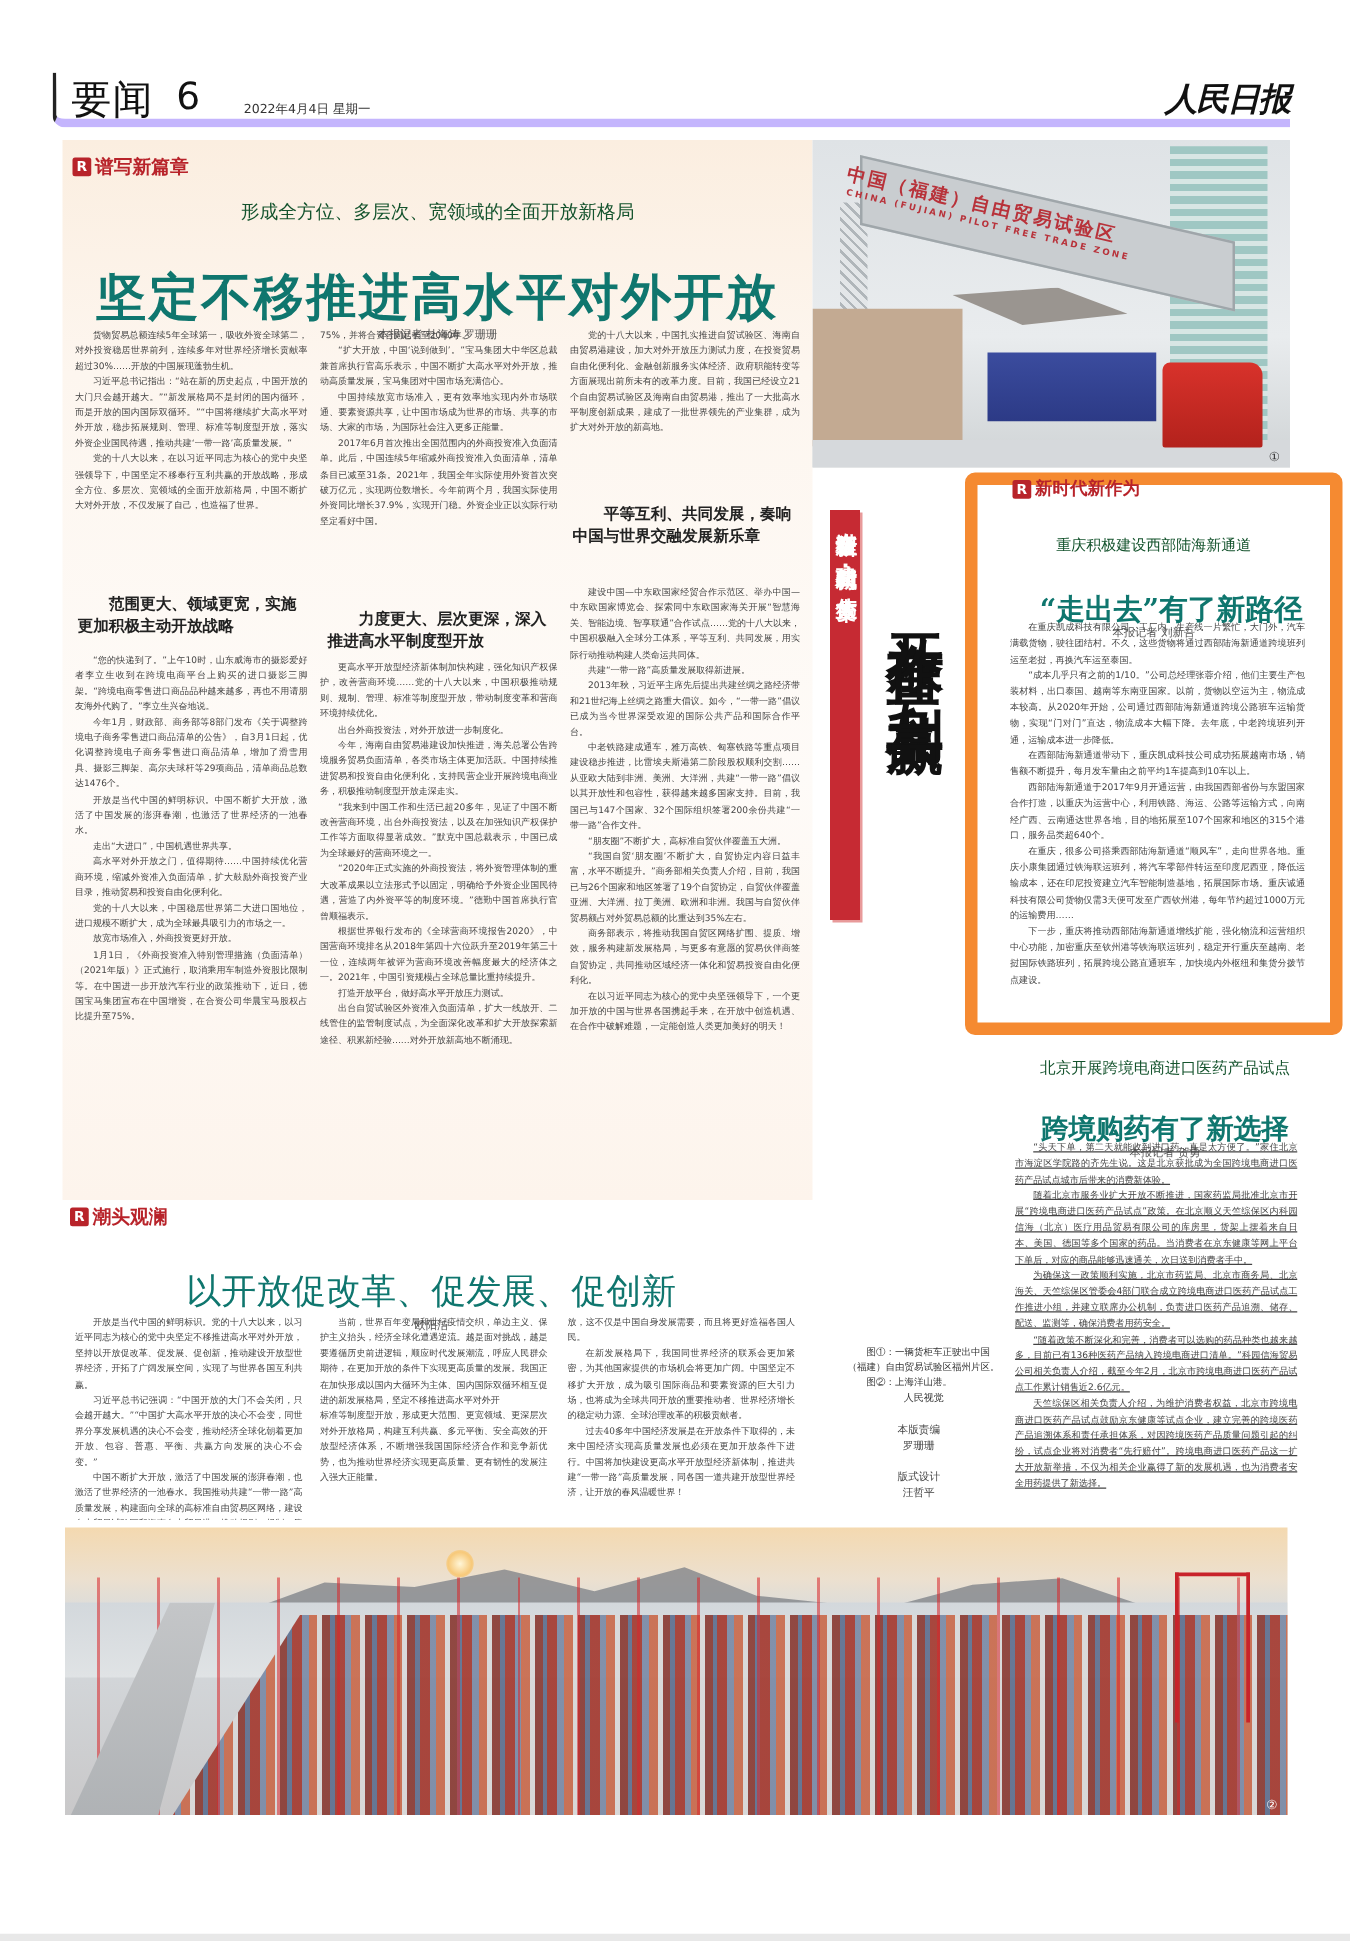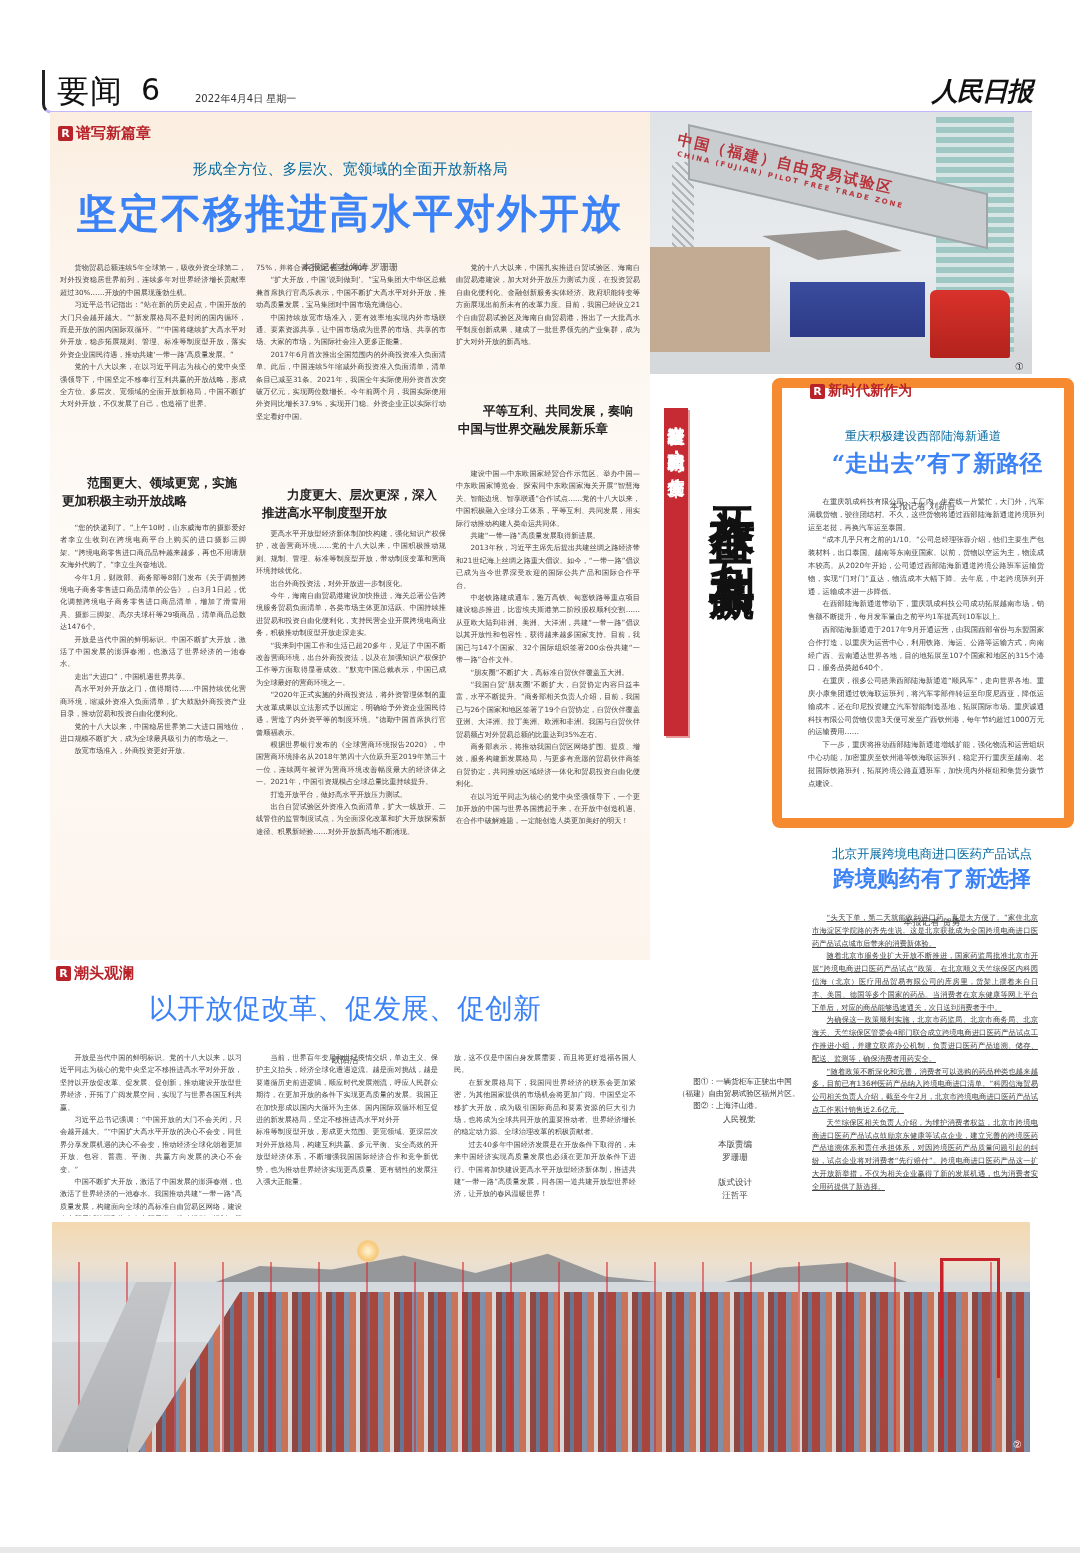--- a/index.html
+++ b/index.html
@@ -1,34 +1,34 @@
 <!DOCTYPE html>
 <html><head>
 <meta charset="utf-8">
 <style>
   * { box-sizing: border-box; margin: 0; padding: 0; }
   html, body { width: 1080px; height: 1553px; background: #ffffff; overflow: hidden; }
   body { font-family: "DejaVu Serif", "Liberation Serif", serif; color: #222; position: relative; }
   .page { position: absolute; left: 0; top: 0; width: 1080px; height: 1553px; background: #fff; border-bottom: 6px solid #e8e8e8; }
 
   
-  .masthead { position: absolute; left: 42px; top: 70px; width: 990px; height: 44px; border-left: 3px solid #222; border-bottom: 3px solid #c4b5fd; border-bottom-left-radius: 10px; }
+  .masthead { position: absolute; left: 42px; top: 58px; width: 990px; height: 44px; border-left: 3px solid #222; border-bottom: 7px solid #c4b5fd; border-bottom-left-radius: 10px; }
   .section-name { position: absolute; left: 12px; top: 0px; font-family: "DejaVu Sans", sans-serif; font-size: 32px; font-weight: 400; color: #111; letter-spacing: 1px; }
   .page-num { position: absolute; left: 96px; top: 2px; font-family: "DejaVu Sans", sans-serif; font-size: 30px; color: #111; }
   .masthead-date { position: absolute; left: 150px; top: 22px; font-family: "DejaVu Sans", sans-serif; font-size: 10px; color: #333; text-align: right; }
   .paper-logo { position: absolute; right: 0; top: 4px; font-family: "DejaVu Serif", serif; font-style: italic; font-weight: bold; font-size: 26px; color: #111; letter-spacing: -1px; }
 
   
   .feature-bg { position: absolute; left: 50px; top: 112px; width: 600px; height: 848px; background: linear-gradient(180deg, #fbeee0 0%, #fdf6ef 22%, #fefbf8 60%, #fdf4ec 100%); }
 
   .column-tag { position: absolute; font-family: "DejaVu Sans", sans-serif; font-weight: bold; color: #b8232a; font-size: 15px; display: flex; align-items: center; gap: 3px; }
   .column-tag .r-icon { display: inline-block; width: 15px; height: 15px; background: #b8232a; color: #fff; font-size: 11px; line-height: 15px; text-align: center; border-radius: 2px; font-family: "DejaVu Sans", sans-serif; }
 
-  .kicker { position: absolute; font-family: Liberation Mono, monospace; color: #0369a1; text-align: center; }
-  .headline { position: absolute; font-family: "DejaVu Serif", serif; font-weight: bold; color: #3b82f6; text-align: center; }
+  .kicker { position: absolute; font-family: Liberation Mono, monospace; color: #14532d; text-align: center; }
+  .headline { position: absolute; font-family: "DejaVu Serif", serif; font-weight: bold; color: #0f766e; text-align: center; margin-top: 24px; }
   .byline { position: absolute; font-size: 9px; color: #555; text-align: center; font-family: "DejaVu Serif", serif; margin-top: 20px; }
 
   .subhead { position: absolute; font-family: "DejaVu Sans", sans-serif; font-weight: bold; font-size: 12.5px; line-height: 18px; color: #222; }
 
   .textcol { position: absolute; font-family: "DejaVu Sans", sans-serif; font-size: 7.2px; line-height: 12.4px; color: #444; text-align: justify; overflow: hidden; }
   .textcol p { text-indent: 2em; }
 
   
   .photo1 { position: absolute; left: 650px; top: 112px; width: 382px; height: 262px; overflow: hidden; background: linear-gradient(180deg, #dfe3e6 0%, #e9ecee 60%, #cfd3d5 100%); }
   .p1-arch { position: absolute; left: 38px; top: 12px; width: 300px; height: 56px; background: #c9cdd0; transform: skewY(13deg); transform-origin: left top; border: 2px solid #9fa6aa; }
@@ -96,20 +96,21 @@
   </div>
   <div class="subhead" style="left:62px; top:474px; width:180px; text-indent:2em;">范围更大、领域更宽，实施更加积极主动开放战略</div>
   <div class="textcol" style="left:60px; top:522px; width:186px; height:430px;">
     <p>“您的快递到了。”上午10时，山东威海市的摄影爱好者李立生收到在跨境电商平台上购买的进口摄影三脚架。“跨境电商零售进口商品品种越来越多，再也不用请朋友海外代购了。”李立生兴奋地说。</p>
     <p>今年1月，财政部、商务部等8部门发布《关于调整跨境电子商务零售进口商品清单的公告》，自3月1日起，优化调整跨境电子商务零售进口商品清单，增加了滑雪用具、摄影三脚架、高尔夫球杆等29项商品，清单商品总数达1476个。</p>
     <p>开放是当代中国的鲜明标识。中国不断扩大开放，激活了中国发展的澎湃春潮，也激活了世界经济的一池春水。</p>
     <p>走出“大进口”，中国机遇世界共享。</p>
     <p>高水平对外开放之门，值得期待……中国持续优化营商环境，缩减外资准入负面清单，扩大鼓励外商投资产业目录，推动贸易和投资自由化便利化。</p>
     <p>党的十八大以来，中国稳居世界第二大进口国地位，进口规模不断扩大，成为全球最具吸引力的市场之一。</p>
     <p>放宽市场准入，外商投资更好开放。</p>
+    <p>1月1日，《外商投资准入特别管理措施（负面清单）（2021年版）》正式施行，取消乘用车制造外资股比限制等。在中国进一步开放汽车行业的政策推动下，近日，德国宝马集团宣布在中国增资，在合资公司华晨宝马股权占比提升至75%。</p>
   </div>
 
   <div class="textcol" style="left:256px; top:262px; width:190px; height:196px;">
     <p style="text-indent:0">75%，并将合资合同延长至2040年。</p>
     <p>“扩大开放，中国‘说到做到’。”宝马集团大中华区总裁兼首席执行官高乐表示，中国不断扩大高水平对外开放，推动高质量发展，宝马集团对中国市场充满信心。</p>
     <p>中国持续放宽市场准入，更有效率地实现内外市场联通、要素资源共享，让中国市场成为世界的市场、共享的市场、大家的市场，为国际社会注入更多正能量。</p>
     <p>2017年6月首次推出全国范围内的外商投资准入负面清单。此后，中国连续5年缩减外商投资准入负面清单，清单条目已减至31条。2021年，我国全年实际使用外资首次突破万亿元，实现两位数增长。今年前两个月，我国实际使用外资同比增长37.9%，实现开门稳。外资企业正以实际行动坚定看好中国。</p>
   </div>
   <div class="subhead" style="left:262px; top:486px; width:180px; text-indent:2em;">力度更大、层次更深，深入推进高水平制度型开放</div>
   <div class="textcol" style="left:256px; top:528px; width:190px; height:424px;">

